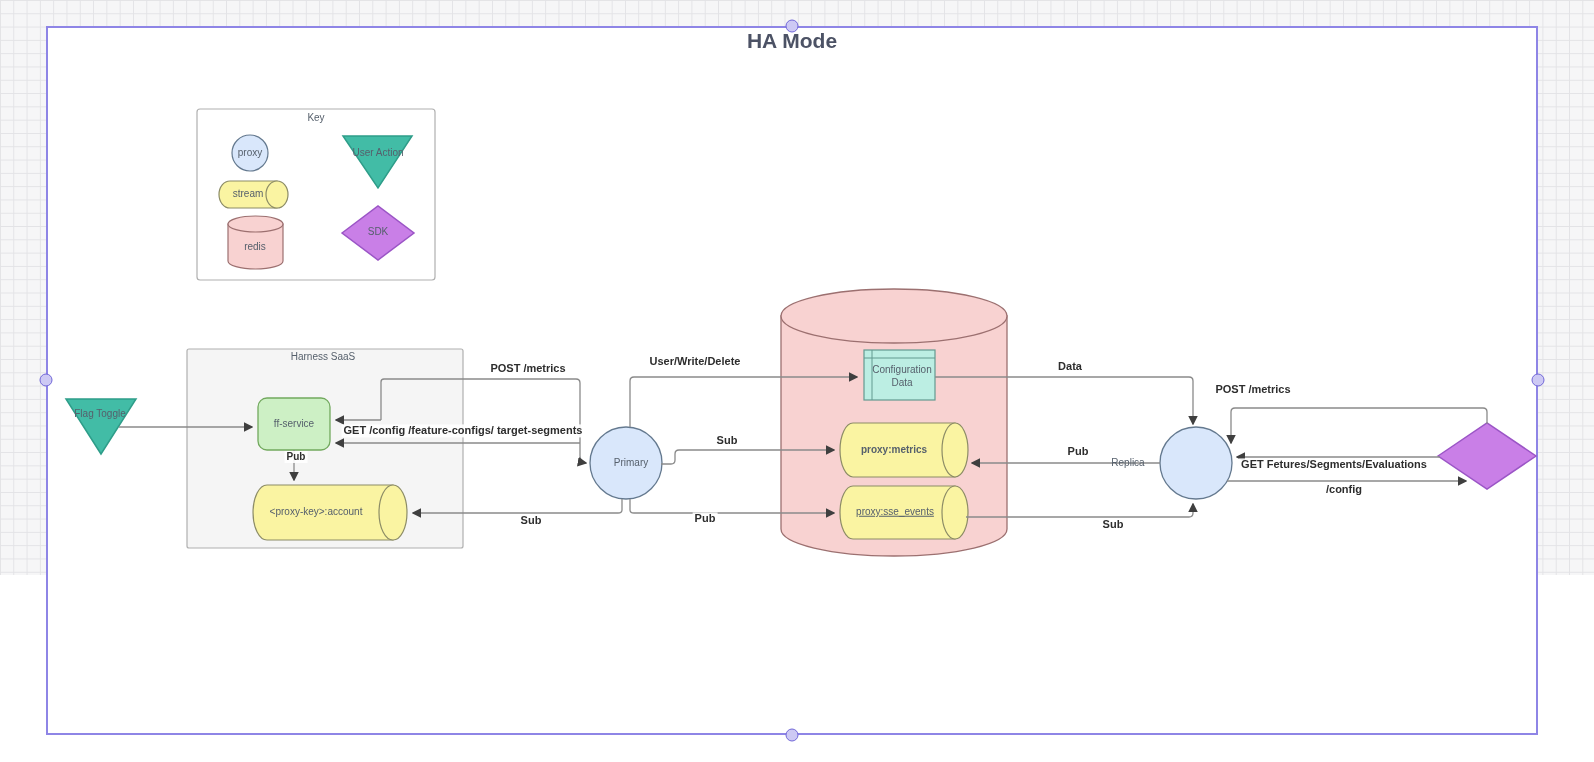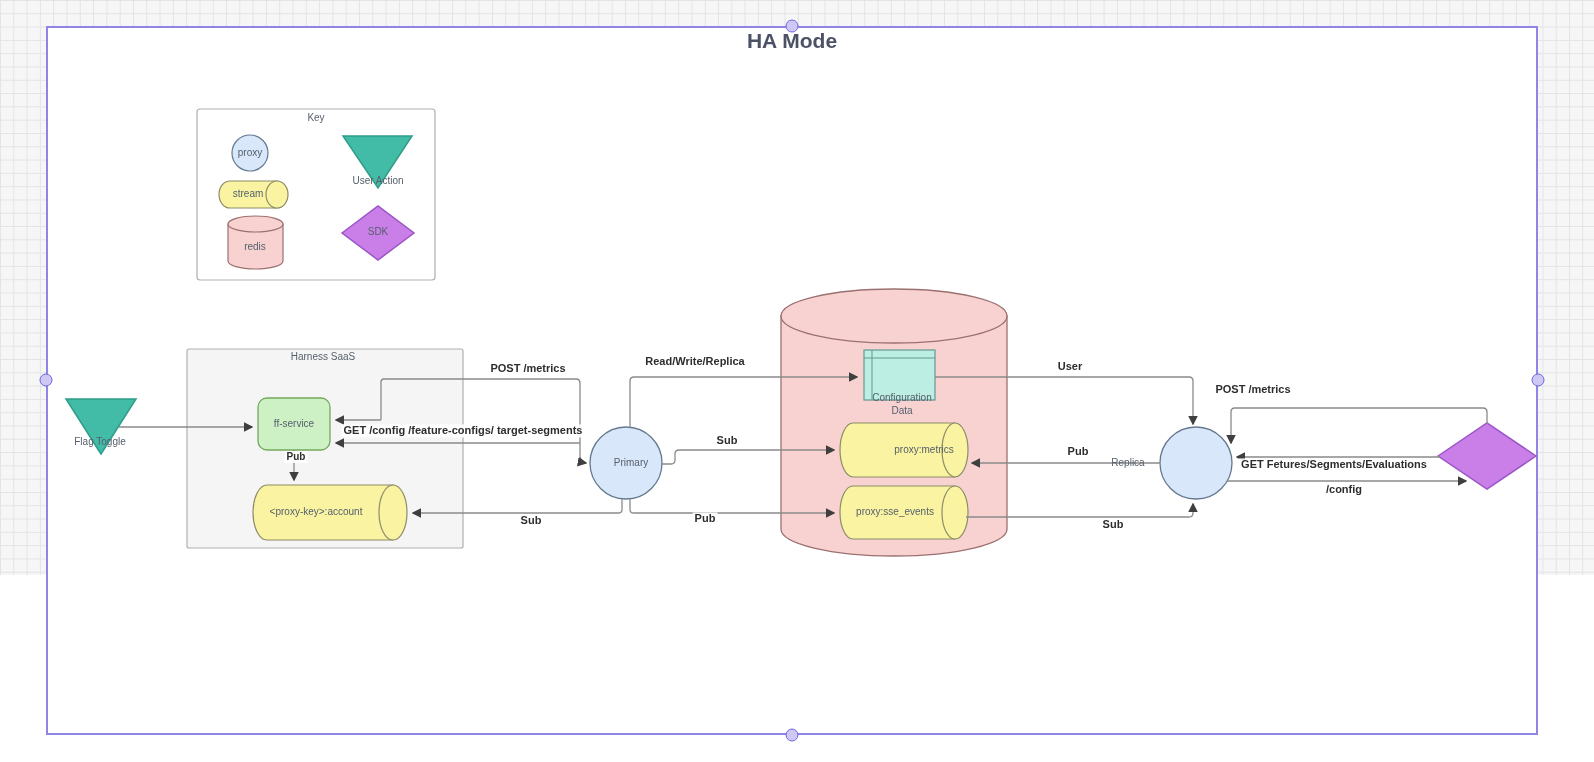--- a/index.html
+++ b/index.html
@@ -15,21 +15,21 @@
     background:#ffffff; border:2px solid #8e85e6; z-index:1; }
   #bottom-strip { position:absolute; left:0; top:741px; width:1594px; height:21px;
     background:#ffffff; z-index:3; }
   svg#diagram { position:absolute; left:0; top:0; z-index:2; }
   .handle { position:absolute; width:13px; height:13px; border-radius:50%;
     background:#cdc9f4; border:1.5px solid #7268d8; z-index:4;
     transform:translate(-50%,-50%); }
   .lbl { position:absolute; z-index:3; transform:translate(-50%,-50%);
     font-size:10px; color:#56606c; text-align:center; line-height:1.25;
     white-space:nowrap; }
-  .lbl.wrap { white-space:normal;margin-top:28px; }
+  .lbl.wrap { white-space:normal; }
   .elbl { position:absolute; z-index:3; transform:translate(-50%,-50%);
     font-size:11px; font-weight:bold; color:#2d2d2d; text-align:center;
     white-space:nowrap; background:rgba(255,255,255,0.9); padding:0 2px;
     line-height:1.2; }
   .elbl.small { font-size:10px; }
   #title { position:absolute; z-index:3; transform:translate(-50%,-50%);
     left:792px; top:41px; font-size:21px; font-weight:bold; color:#4c5265;
     white-space:nowrap; }
 </style>
 </head>
@@ -129,26 +129,26 @@
   <div class="lbl wrap" style="left:378px; top:153px; width:56px;">User Action</div>
   <div class="lbl" style="left:378px; top:232px;">SDK</div>
 
   <div class="lbl wrap" style="left:100px; top:414px; width:52px;">Flag Toggle</div>
   <div class="lbl" style="left:323px; top:357px;">Harness SaaS</div>
   <div class="lbl" style="left:294px; top:424px;">ff-service</div>
   <div class="lbl" style="left:316px; top:512px;">&lt;proxy-key&gt;:account</div>
   <div class="lbl" style="left:626px; top:463px;padding-left:10px;">Primary</div>
   <div class="lbl" style="left:1128px; top:463px;">Replica</div>
   <div class="lbl wrap" style="left:902px; top:376px; width:64px;">Configuration Data</div>
-  <div class="lbl" style="left:924px; top:450px;">proxy:metrics</div>
-  <div class="lbl" style="left:895px; top:512px;">proxy:sse_events</div>
+  <div class="lbl" style="left:894px; top:450px;font-weight:bold;">proxy:metrics</div>
+  <div class="lbl" style="left:895px; top:512px;text-decoration:underline;">proxy:sse_events</div>
 
   <div class="elbl" style="left:528px; top:369px;">POST /metrics</div>
-  <div class="elbl" style="left:695px; top:362px;">Read/Write/Replica</div>
-  <div class="elbl" style="left:1070px; top:367px;">User</div>
+  <div class="elbl" style="left:695px; top:362px;">User/Write/Delete</div>
+  <div class="elbl" style="left:1070px; top:367px;">Data</div>
   <div class="elbl" style="left:463px; top:431px;">GET /config /feature-configs/ target-segments</div>
   <div class="elbl" style="left:727px; top:441px;">Sub</div>
   <div class="elbl" style="left:1078px; top:452px;">Pub</div>
   <div class="elbl" style="left:1253px; top:390px;">POST /metrics</div>
   <div class="elbl" style="left:1334px; top:465px;">GET Fetures/Segments/Evaluations</div>
   <div class="elbl" style="left:1344px; top:490px;">/config</div>
   <div class="elbl" style="left:531px; top:521px;">Sub</div>
   <div class="elbl" style="left:705px; top:519px;">Pub</div>
   <div class="elbl" style="left:1113px; top:525px;">Sub</div>
   <div class="elbl small" style="left:296px; top:457px;">Pub</div>

